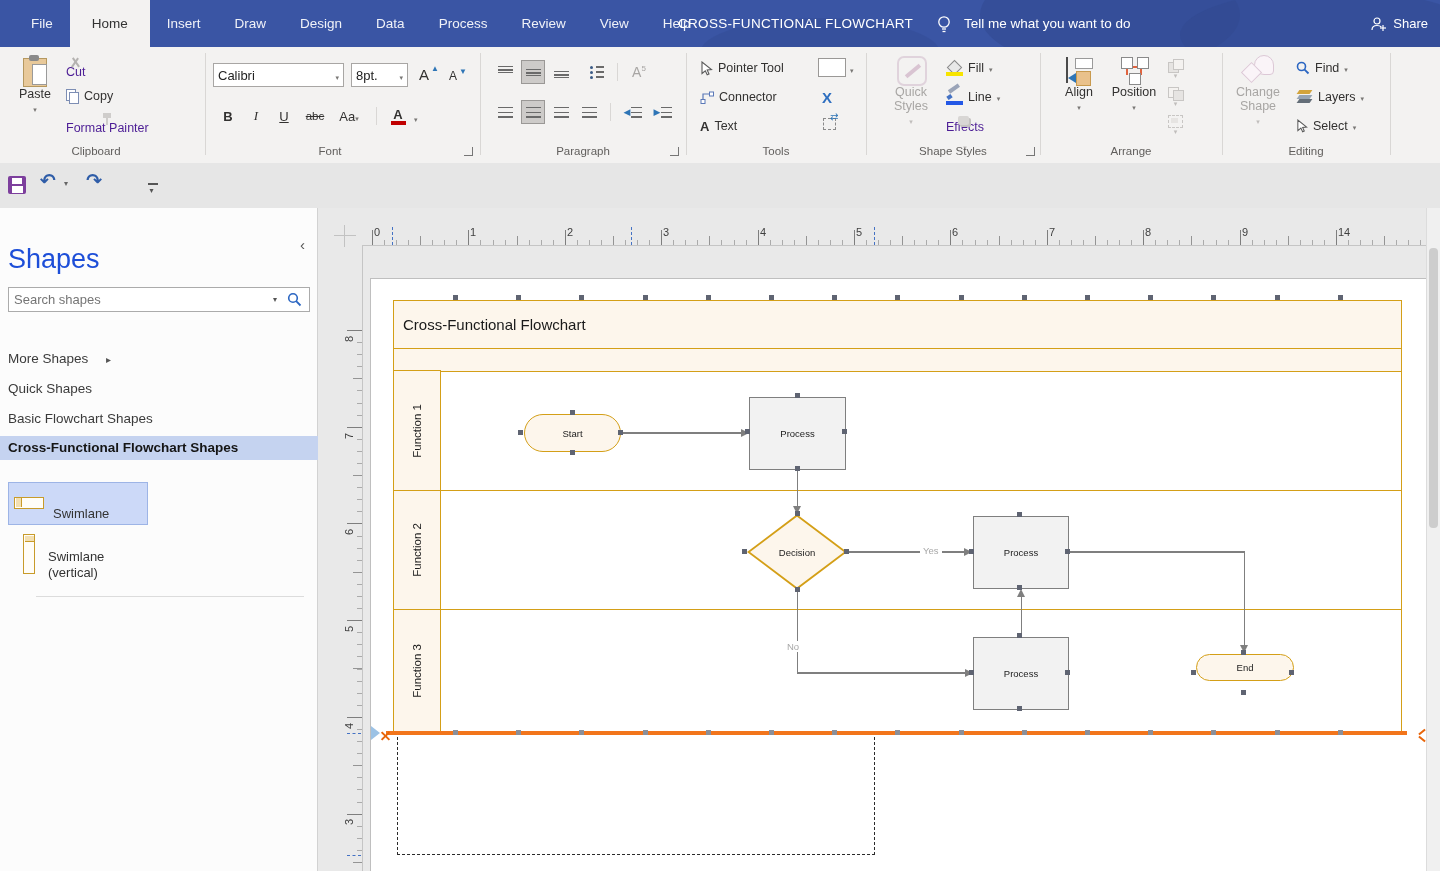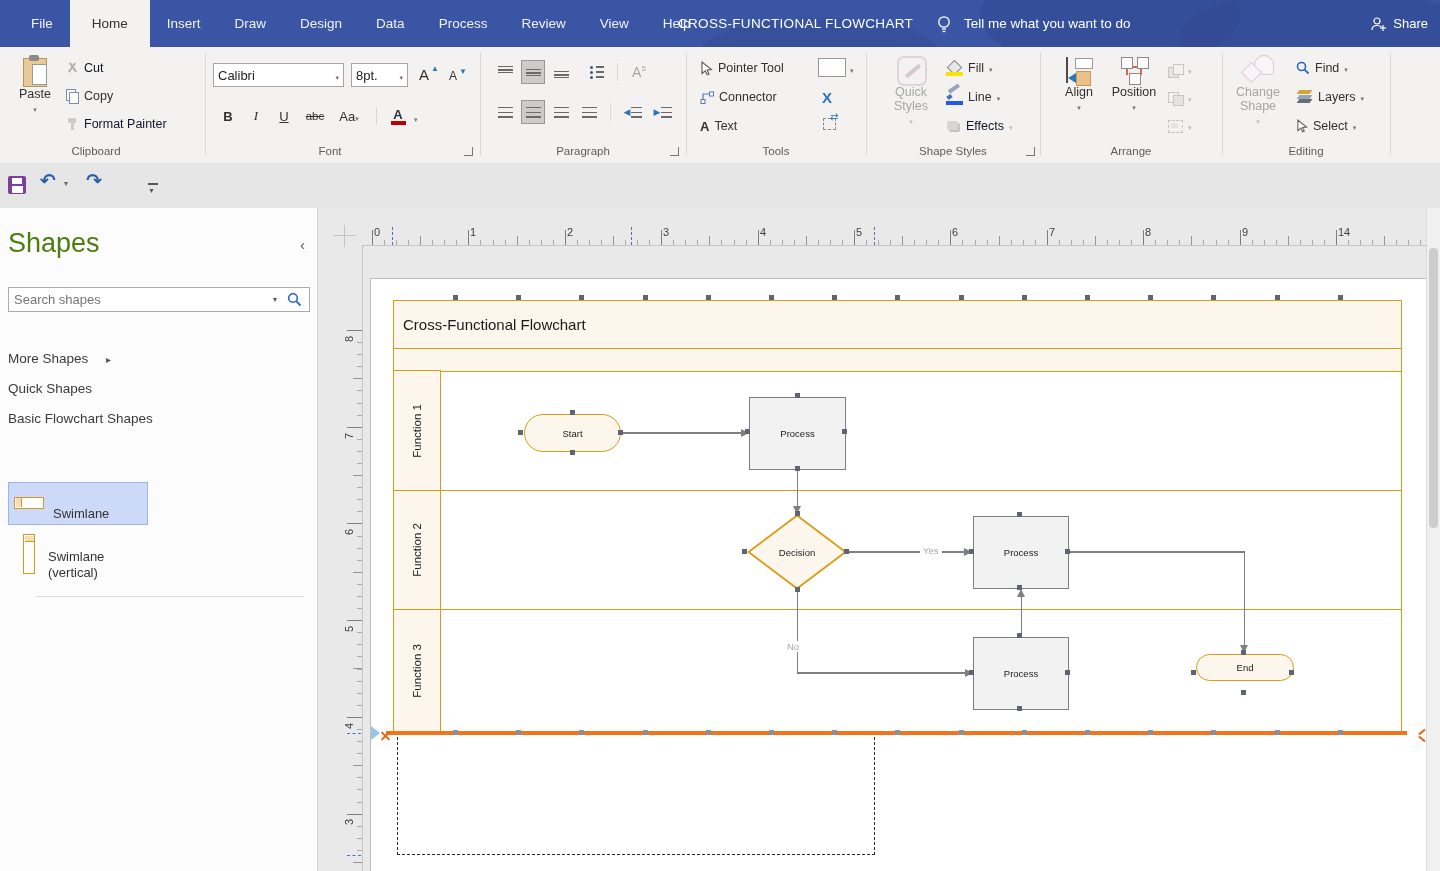--- a/index.html
+++ b/index.html
@@ -14,38 +14,38 @@
   .mtab.active{background:#f3f2f1;color:#333;padding:0 22px;}
   .doc-title{position:absolute;left:678px;top:0;line-height:47px;color:#fff;font-size:13.5px;letter-spacing:.3px;white-space:nowrap;}
   .tellme{position:absolute;left:964px;top:0;line-height:47px;color:#fff;font-size:13.5px;white-space:nowrap;}
   .share{position:absolute;right:12px;top:0;line-height:47px;color:#fff;font-size:13px;display:flex;align-items:center;gap:6px;height:47px;}
   
   #ribbon{left:0;top:47px;width:1440px;height:116px;background:#f3f2f1;border-bottom:1px solid #d8d6d4;}
   .gdiv{position:absolute;top:6px;width:1px;height:102px;background:#d9d7d5;}
   .glabel{position:absolute;top:98px;font-size:11.5px;color:#605e5c;text-align:center;}
   .launcher{position:absolute;width:8px;height:8px;border-right:1.5px solid #767676;border-bottom:1.5px solid #767676;}
   .rbtn-sm{position:absolute;display:flex;align-items:center;gap:5px;font-size:12.5px;color:#323130;white-space:nowrap;height:22px;}
-  .rbtn-sm.dis{color:#0f172a;}
+  .rbtn-sm.dis{color:#4c1d95;flex-direction:column;}
   .rbtn-big{position:absolute;display:flex;flex-direction:column;align-items:center;font-size:12.5px;color:#323130;text-align:center;line-height:14px;}
   .rbtn-big.dis{color:#a8a6a4;}
   .caret::after{content:"▾";font-size:7px;color:#797775;}
   .caret.dis::after{color:#c0bebc;}
   .combo{position:absolute;background:#fff;border:1px solid #a8a6a4;display:flex;align-items:center;font-size:13px;color:#222;padding:0 4px;height:24px;box-sizing:border-box;justify-content:space-between;}
   .toggle{position:absolute;width:24px;height:24px;display:flex;align-items:center;justify-content:center;font-size:13px;color:#323130;}
   .sel-toggle{background:#cdcbc9;border:1px solid #9a9896;box-sizing:border-box;}
   .bars{width:15px;height:11px;background:repeating-linear-gradient(180deg,#6a6a6a 0 1.5px,transparent 1.5px 4.6px);}
   .bars7{width:15px;height:7px;background:repeating-linear-gradient(180deg,#6a6a6a 0 1.5px,transparent 1.5px 3.2px);}
   .bdotrow{display:flex;align-items:center;gap:3px;height:4px;}
   .bdot{width:3px;height:3px;background:#3b5a86;border-radius:50%;}
   .bline{width:8px;height:1.5px;background:#6a6a6a;}
   
   #qat{left:0;top:163px;width:1440px;height:45px;background:#e6e6e6;border-bottom:1px solid #dcdcdc;}
   
   #panel{left:0;top:208px;width:318px;height:663px;background:#fcfcfc;border-right:1px solid #d2d2d2;box-sizing:border-box;}
-  .panel-title{font-size:27px;color:#4d7c0f;}
+  .panel-title{font-size:27px;color:#1d4ed8;margin-top:16px;}
   .cat{font-size:13.5px;color:#3b3b3b;white-space:nowrap;}
   .cat-active{font-weight:bold;color:#151515;background:#c5d3f0;}
   .stencil-label{font-size:13px;color:#333;line-height:16px;margin-top:20px;}
   .gold{border:1.2px solid #c89b2a;background:#fffdf8;box-sizing:border-box;}
   
   #canvas{left:318px;top:208px;width:1122px;height:663px;background:#e9e9e9;overflow:hidden;}
   .ruler-num{position:absolute;font-size:11px;color:#3f3f3f;}
   #hruler{position:absolute;left:44px;top:17px;width:1078px;height:20px;border-bottom:1px solid #c5c5c5;
     background-image:
       repeating-linear-gradient(90deg,#7e7e7e 0 1px,transparent 1px 96.4px),
@@ -426,20 +426,21 @@
         <circle cx="6" cy="6" r="4.3" fill="none" stroke="#2b66c2" stroke-width="1.6"></circle>
         <line x1="9.2" y1="9.2" x2="13.5" y2="13.5" stroke="#2b66c2" stroke-width="1.8"></line>
       </svg>
     </div>
     <div class="a cat" style="left:8px;top:143px;">
       <span>More Shapes</span>
       <span style="font-size:10px;color:#555;margin-left:14px;">▸</span>
     </div>
     <div class="a cat" style="left:8px;top:173px;">Quick Shapes</div>
     <div class="a cat" style="left:8px;top:203px;">Basic Flowchart Shapes</div>
+    <div class="a cat cat-active" style="left:0;top:228px;width:318px;height:24px;line-height:24px;padding-left:8px;box-sizing:border-box;">Cross-Functional Flowchart Shapes</div>
 
     <div class="a" style="left:8px;top:274px;width:140px;height:43px;background:#ccd9f8;border:1px solid #9db4e6;box-sizing:border-box;display:flex;align-items:center;">
       <span class="ic" style="width:32px;height:14px;margin-left:5px;">
         <span class="a gold" style="left:0;top:0;width:30px;height:12px;"></span>
         <span class="a" style="left:1.5px;top:1.5px;width:5px;height:9px;background:#f3dfb2;border-right:1px solid #c89b2a;"></span>
       </span>
       <span class="stencil-label" style="margin-left:7px;">Swimlane</span>
     </div>
     <div class="a" style="left:8px;top:322px;width:140px;height:50px;display:flex;align-items:center;">
       <span class="ic" style="width:20px;height:42px;margin-left:12px;">

